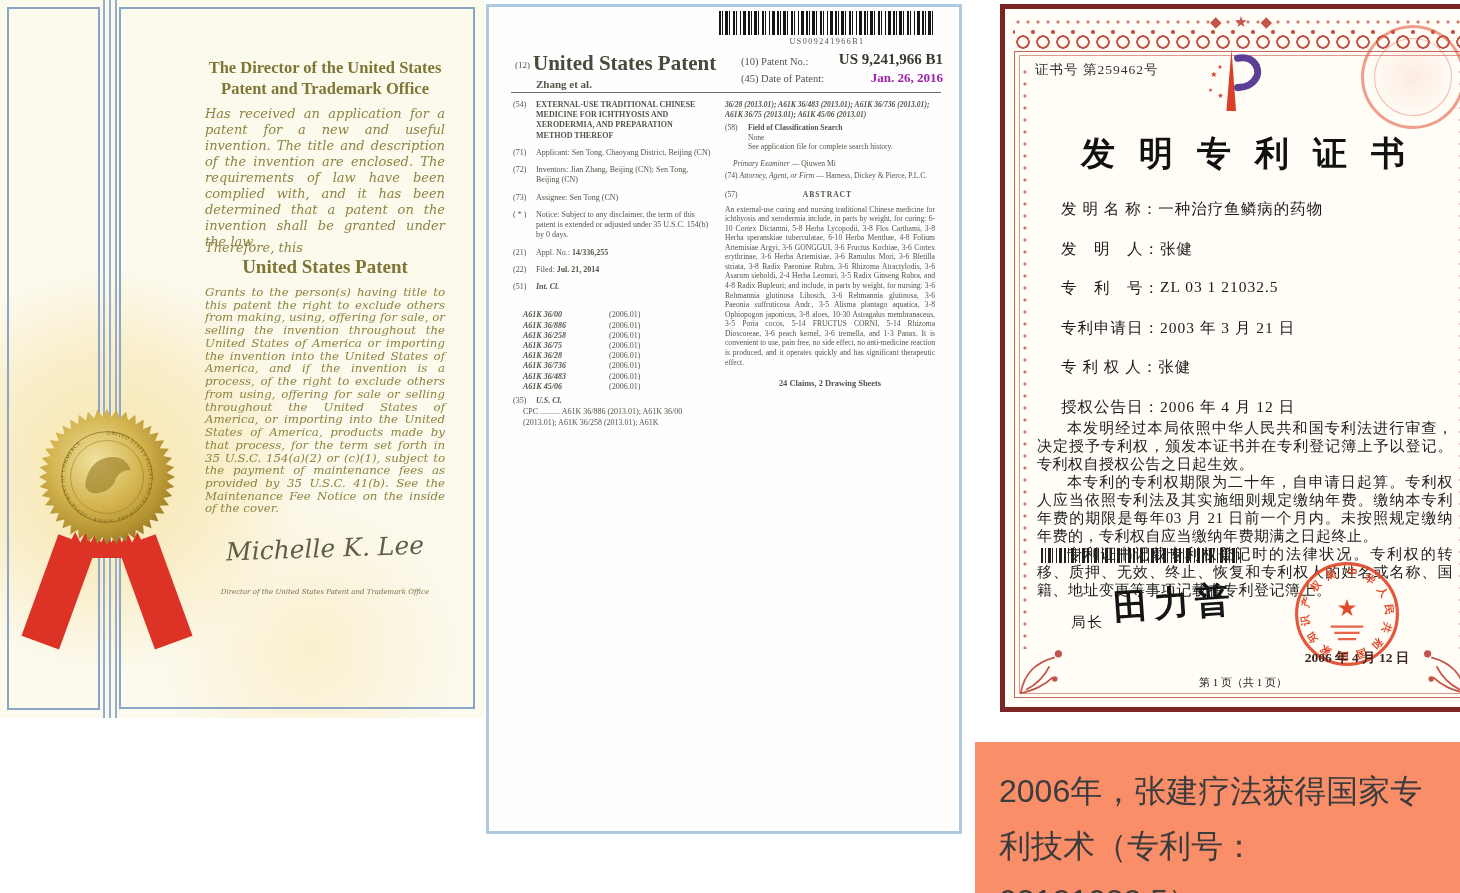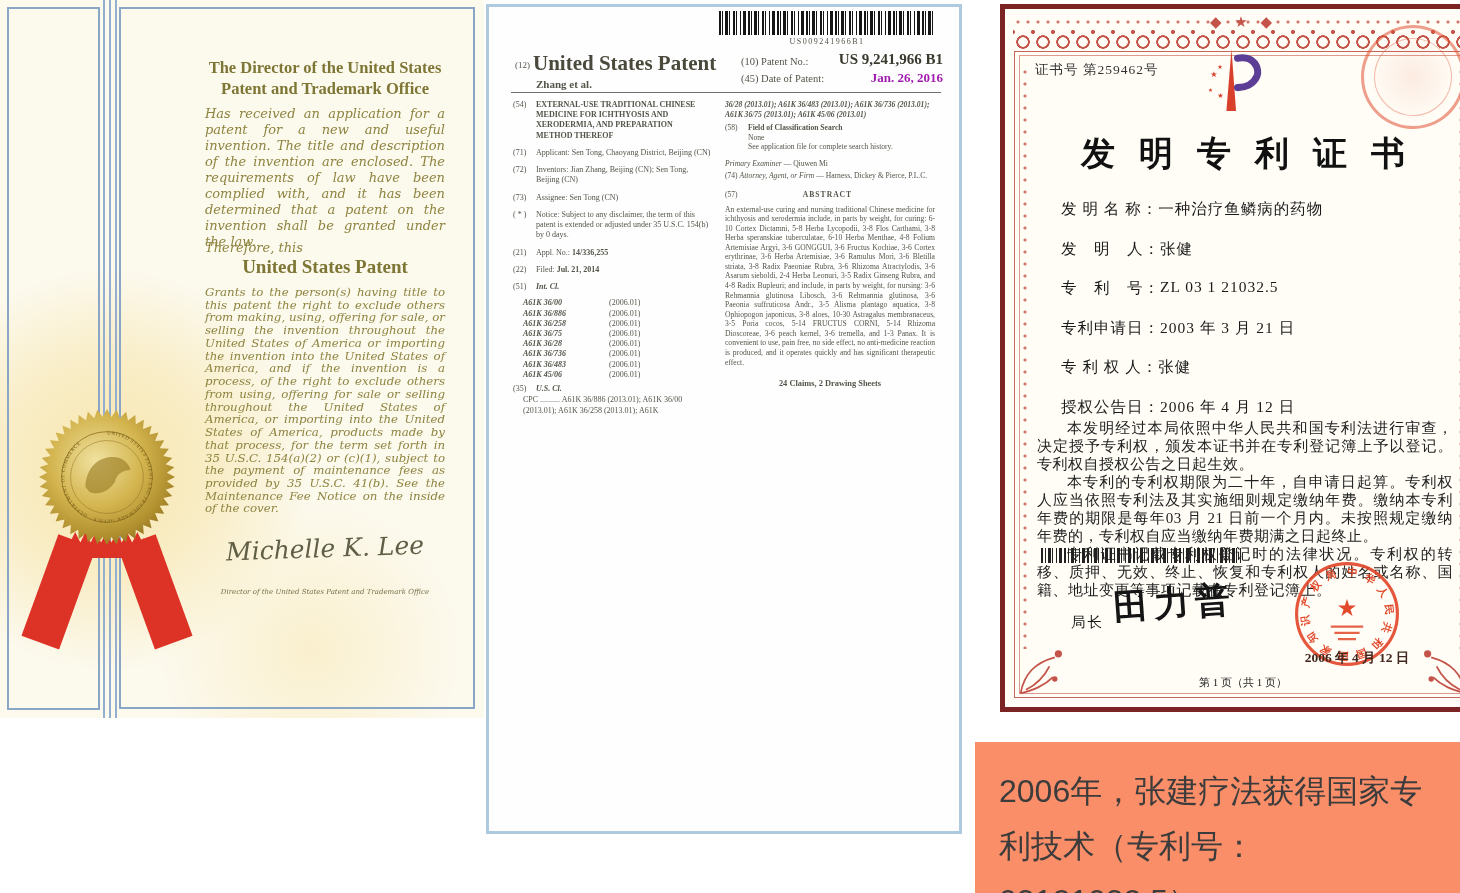--- a/index.html
+++ b/index.html
@@ -59,21 +59,21 @@
   .fld { display:flex; margin-bottom:7px; }
   .fnum { width:23px; flex:none; }
   .fbody { flex:1; }
   .f54 .fbody { font-weight:bold; }
   .icl-row { display:flex; padding-left:10px; }
   .icl-code { width:86px; font-style:italic; font-weight:bold; }
   .bold-it { font-weight:bold; font-style:italic; }
   .cpc-line { padding-left:10px; }
   .cpc-cont { text-align:left; font-style:italic; font-weight:bold; margin-bottom:4px; }
   .line-it { font-style:italic; }
-  .examiner { margin:7px 0 3px; }
+  .examiner { margin:7px 8px 3px; }
   .attorney { margin-bottom:8px; }
   .abs-head { display:flex; margin:9px 0 5px; }
   .abs-title { flex:1; text-align:center; font-weight:bold; letter-spacing:1px; padding-right:28px; }
   .abstract { text-align:justify; }
   .claims { text-align:center; font-weight:bold; font-size:8.4px; margin-top:12px; }
 
   
   .cncert { position:absolute; left:972px; top:4px; width:486px; height:708px;
     background:#FFFDF6; border:5px solid #7B2423; color:#1a1a1a;margin-left:28px; }
   .cn-frame-outer { position:absolute; left:9px; right:9px; top:42px; bottom:9px; border:1.5px solid #C8655B; }
@@ -201,21 +201,21 @@
         <span class="fbody"><span>Notice:</span> <span>Subject to any disclaimer, the term of this patent is extended or adjusted under 35 U.S.C. 154(b) by 0 days.</span></span>
       </div>
       <div class="fld">
         <span class="fnum">(21)</span>
         <span class="fbody"><span>Appl. No.:</span> <b>14/336,255</b></span>
       </div>
       <div class="fld">
         <span class="fnum">(22)</span>
         <span class="fbody"><span>Filed:</span> <b>Jul. 21, 2014</b></span>
       </div>
-      <div class="fld" style="margin-bottom:6px;">
+      <div class="fld" style="margin-bottom:18px;">
         <span class="fnum">(51)</span>
         <span class="fbody bold-it">Int. Cl.</span>
       </div>
       <div class="icl-row">
           <span class="icl-code">A61K 36/00</span>
           <span>(2006.01)</span>
         </div>
       <div class="icl-row">
           <span class="icl-code">A61K 36/886</span>
           <span>(2006.01)</span>

